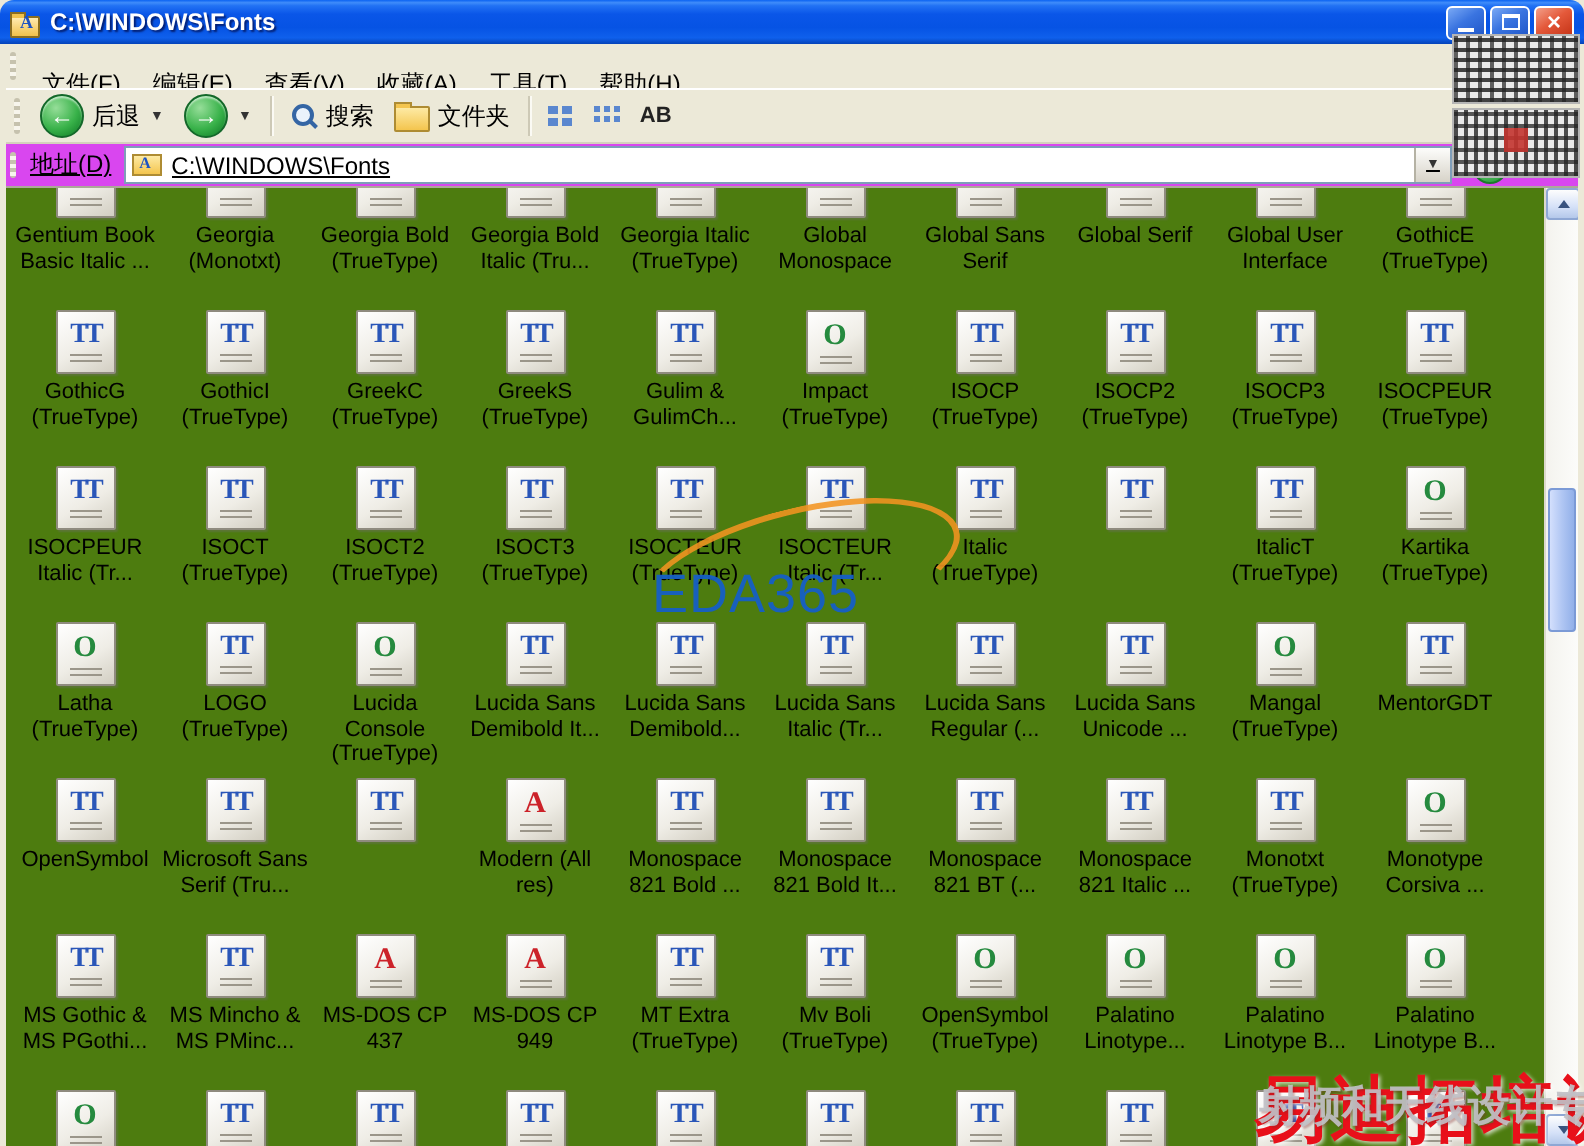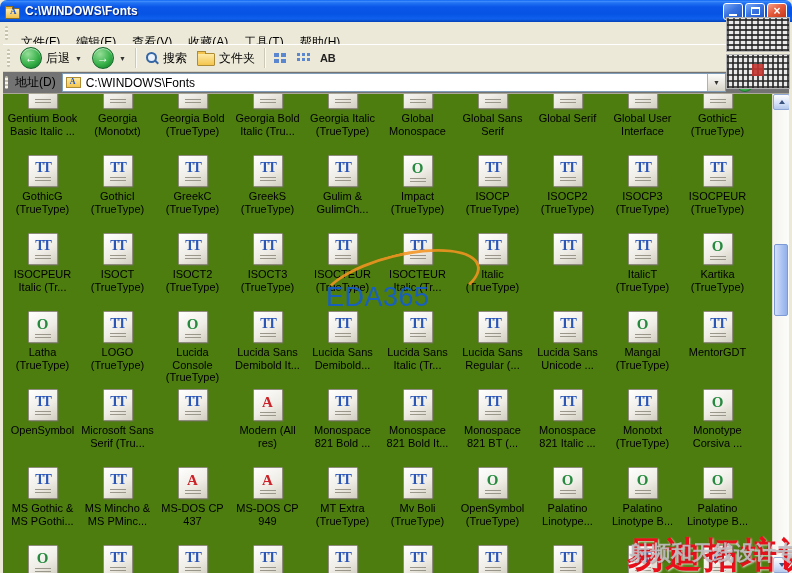--- a/index.html
+++ b/index.html
@@ -56,22 +56,22 @@
   .folder-icon::before{content:"";position:absolute;top:-3px;left:-1px;width:7px;height:2px;
     background:#f4c54e;border:1px solid #ae8c33;border-bottom:none;}
   .sq-icon{width:13px;height:11px;position:relative;flex:none;}
   .sq-icon::before{content:"";position:absolute;left:0;top:0;width:5px;height:4px;background:#5a87cf;
     box-shadow:7px 0 0 #5a87cf,0 6px 0 #5a87cf,7px 6px 0 #5a87cf;}
   .sq-icon.small::before{width:3px;height:3px;
     box-shadow:5px 0 0 #5a87cf,10px 0 0 #5a87cf,0 5px 0 #5a87cf,5px 5px 0 #5a87cf,10px 5px 0 #5a87cf;}
   .ab-icon{font:bold 11px/1 "Liberation Sans",sans-serif;color:#222;}
 
   
-  .addressbar{position:absolute;top:72px;left:3px;right:3px;height:22px;background:#737373;
-    display:flex;align-items:center;font-size:12px;border-bottom:1px solid #aca899;box-sizing:border-box;}
+  .addressbar{position:absolute;top:72px;left:3px;right:3px;height:22px;background:#d946ef;
+    display:flex;align-items:center;font-size:12px;border-bottom:1px solid #aca899;box-sizing:border-box;text-decoration:underline;}
   .addr-label{margin:0 6px 0 2px;color:#000;white-space:nowrap;}
   .addr-combo{flex:1;height:19px;background:#fff;border:1px solid #7f9db9;display:flex;
     align-items:center;padding-left:3px;box-sizing:border-box;}
   .combo-folder{width:13px;height:9px;position:relative;flex:none;
     background:linear-gradient(#fdeaa4,#f4c54e);border:1px solid #ae8c33;}
   .combo-folder .c-letter{position:absolute;left:3px;top:-1px;font:bold 8px/9px "Liberation Serif",serif;color:#1b52c4;}
   .combo-text{margin-left:5px;flex:1;font-size:12px;color:#000;white-space:nowrap;overflow:hidden;}
   .combo-drop{width:17px;height:17px;margin-left:auto;flex:none;border-left:1px solid #b5b2a4;
     background:linear-gradient(180deg,#fdfdfb,#d7d3c8);display:flex;align-items:center;justify-content:center;}
   .drop-arrow{font-size:7px;color:#333;}

